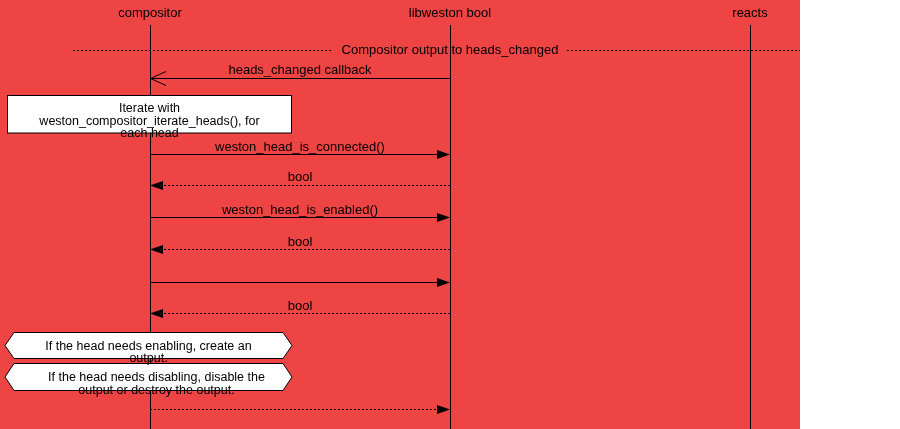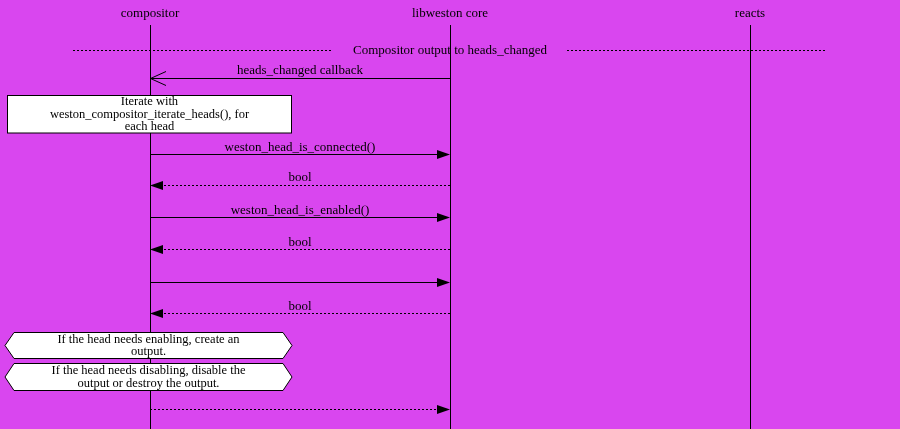--- a/index.html
+++ b/index.html
@@ -1,48 +1,48 @@
 <!DOCTYPE html>
 <html><head>
 <meta charset="utf-8">
 <style>
   html, body { margin: 0; padding: 0; }
   body { font-family: "Liberation Sans", sans-serif; background: #ffffff; }
   .canvas {
     position: relative;
-    width: 900px;
+    width: 800px;
     height: 429px;
-    background: #d946ef;
+    background: #ef4444;
     color: #000000;
     overflow: hidden;
-    font-family: Liberation Serif, serif;
   }
   .canvas svg { position: absolute; left: 0; top: 0; }
   .label {
     position: absolute;
     font-size: 13px;
     line-height: 14px;
     white-space: nowrap;
     transform: translateX(-50%);
     color: #000000;
   }
   .note-text {
     position: absolute;
     font-size: 12.5px;
     line-height: 12.5px;
     text-align: center;
     white-space: pre-line;
     display: flex;
     align-items: center;
     justify-content: center;
     color: #000000;
+    margin-top: 7px;
   }
   .note-box-text   { left: 7px;  top: 95px;  width: 285px; height: 38px; }
   .hex-text-1      { left: 5px;  top: 332px; width: 287px; height: 26px; }
-  .hex-text-2      { left: 5px;  top: 363px; width: 287px; height: 27px; }
+  .hex-text-2      { left: 13px;  top: 363px; width: 287px; height: 27px; }
 </style>
 </head>
 <body>
 
 <div class="canvas">
 
   <svg width="900" height="429" viewBox="0 0 900 429">
 
     <line x1="150.5" y1="25" x2="150.5" y2="429" stroke="#000" stroke-width="1"></line>
     <line x1="450.5" y1="25" x2="450.5" y2="429" stroke="#000" stroke-width="1"></line>
@@ -75,21 +75,21 @@
     <polygon points="150,313.5 163,309 163,318" fill="#000"></polygon>
 
     <polygon points="5,345.5 14,332.5 283,332.5 292,345.5 283,358.5 14,358.5" fill="#fff" stroke="#000" stroke-width="1"></polygon>
     <polygon points="5,377 14,363.5 283,363.5 292,377 283,390.5 14,390.5" fill="#fff" stroke="#000" stroke-width="1"></polygon>
 
     <line x1="150" y1="409.5" x2="444" y2="409.5" stroke="#000" stroke-width="1" stroke-dasharray="2,2"></line>
     <polygon points="450,409.5 437,405 437,414" fill="#000"></polygon>
   </svg>
 
   <div class="label" style="left:150px; top:6px;">compositor</div>
-  <div class="label" style="left:450px; top:6px;">libweston core</div>
+  <div class="label" style="left:450px; top:6px;">libweston bool</div>
   <div class="label" style="left:750px; top:6px;">reacts</div>
 
   <div class="label" style="left:450px; top:43px;">Compositor output to heads_changed</div>
 
   <div class="label" style="left:300px; top:63px;text-align:center;">heads_changed callback</div>
   <div class="label" style="left:300px; top:140px;">weston_head_is_connected()</div>
   <div class="label" style="left:300px; top:170px;">bool</div>
   <div class="label" style="left:300px; top:203px;">weston_head_is_enabled()</div>
   <div class="label" style="left:300px; top:235px;">bool</div>
   <div class="label" style="left:300px; top:299px;">bool</div>

